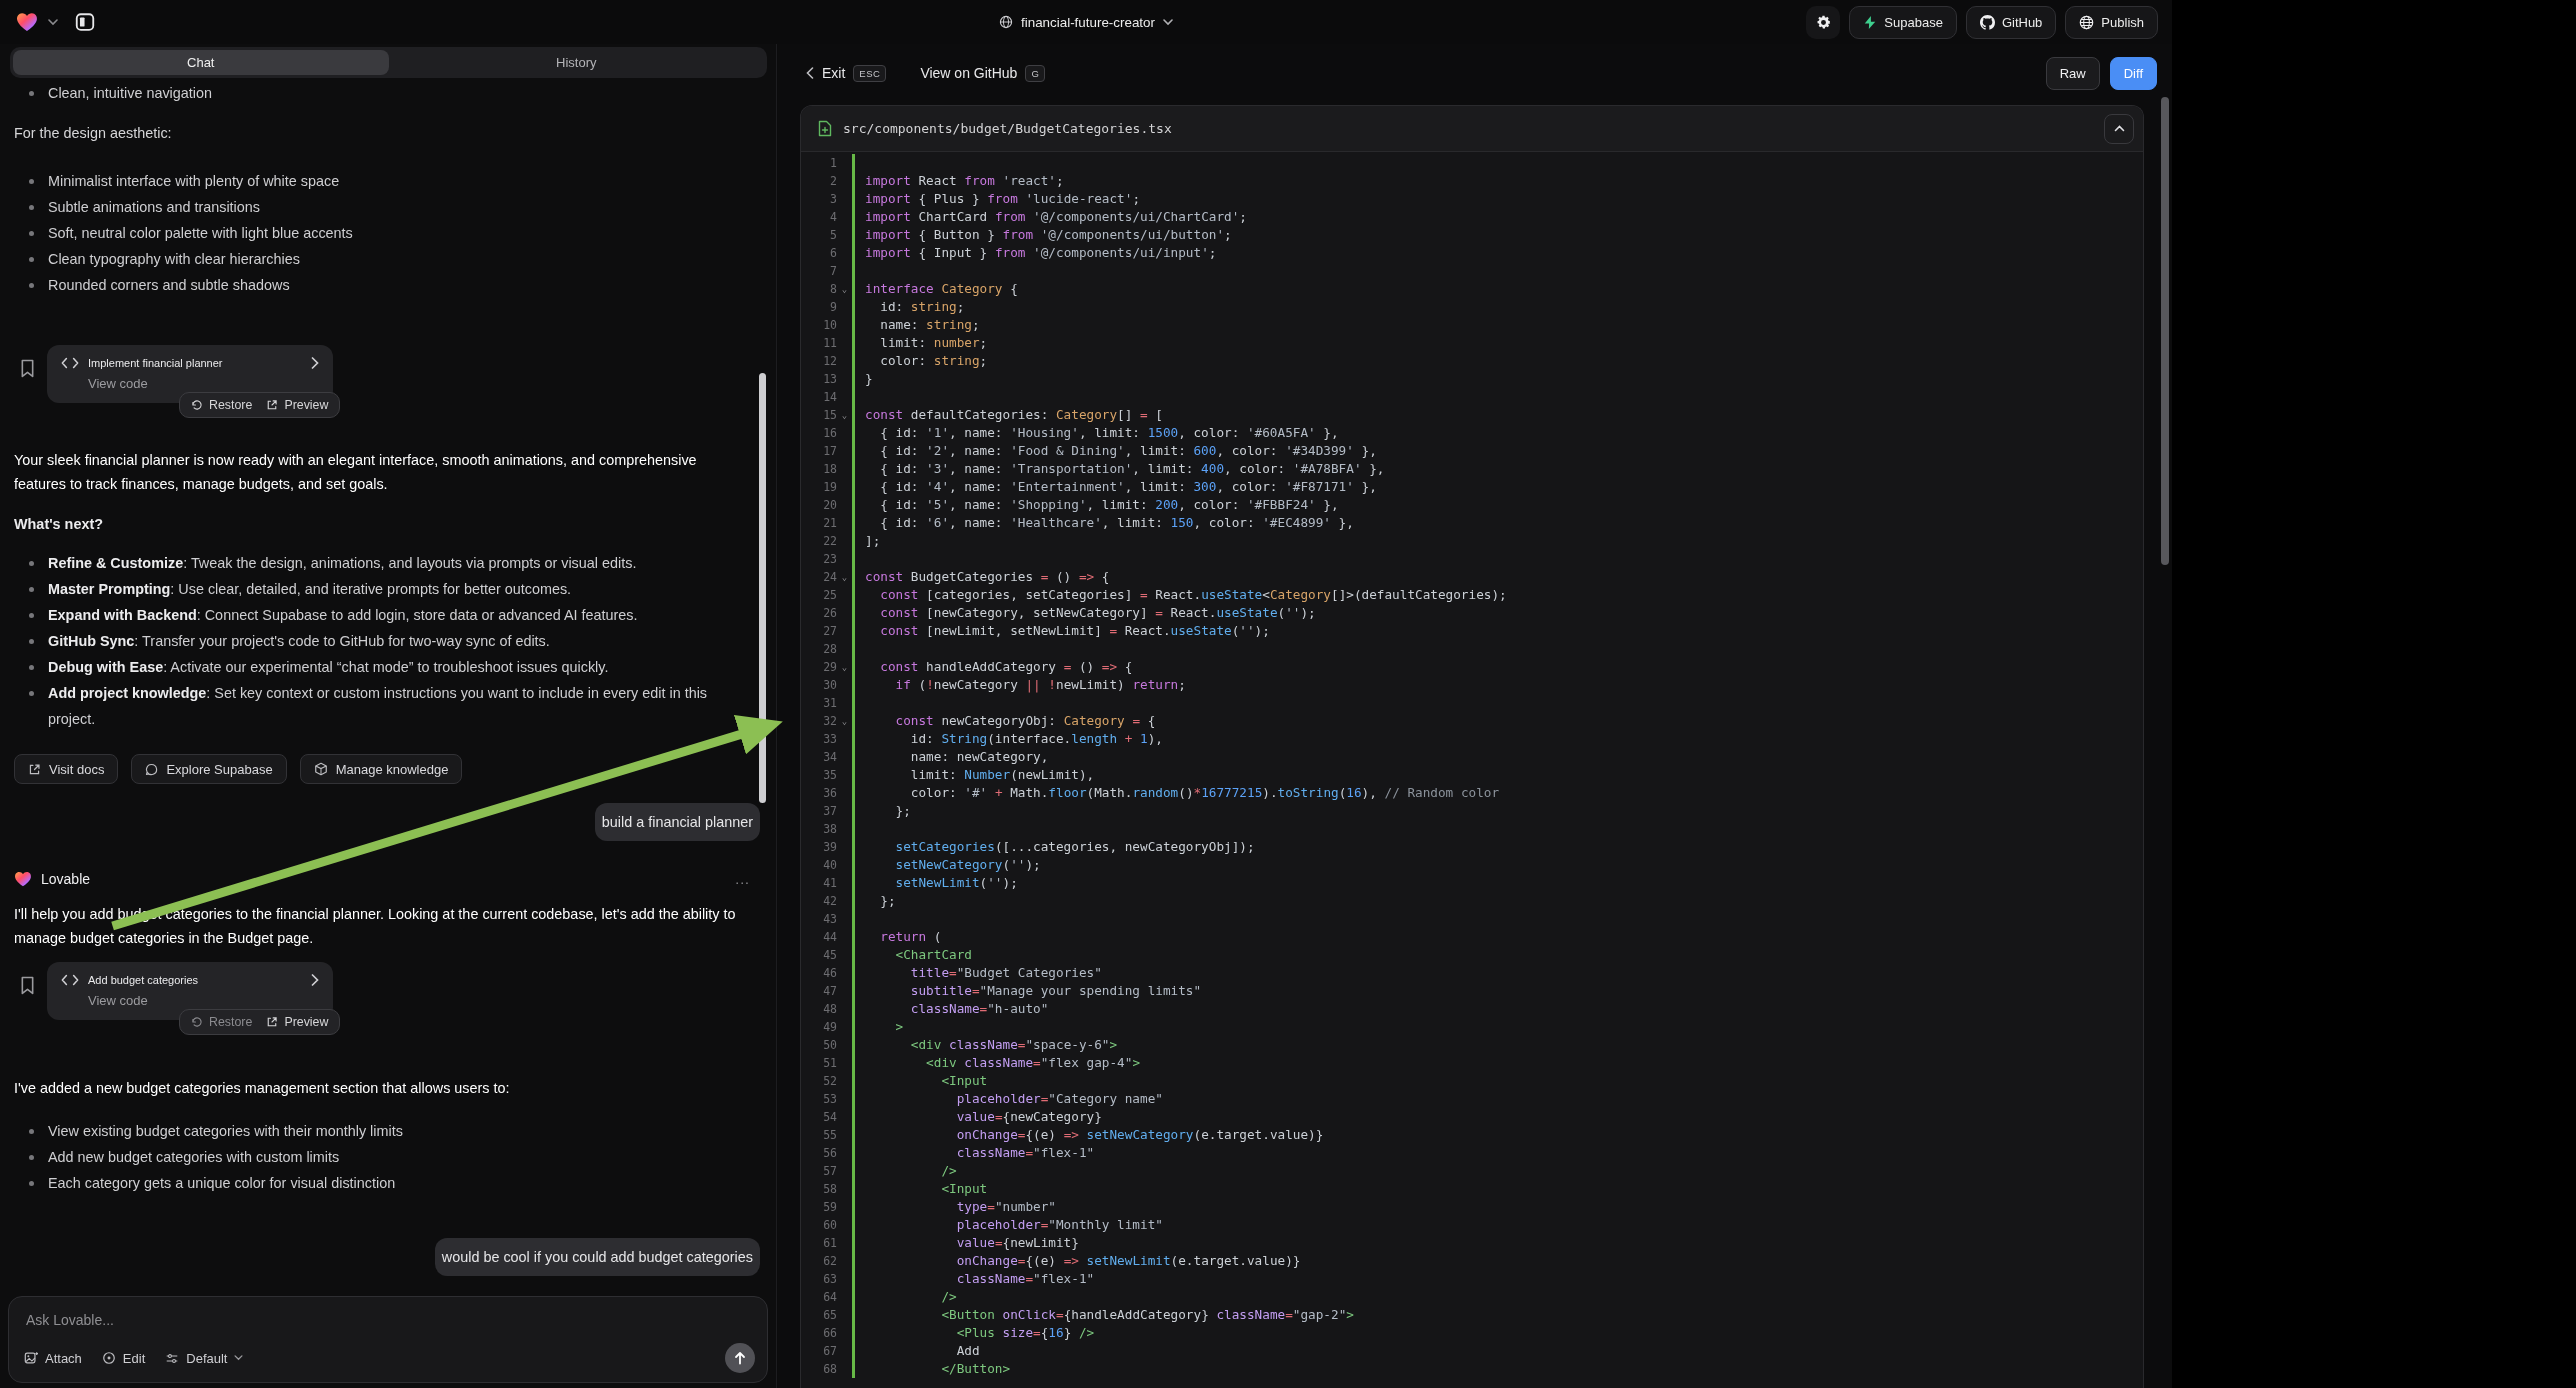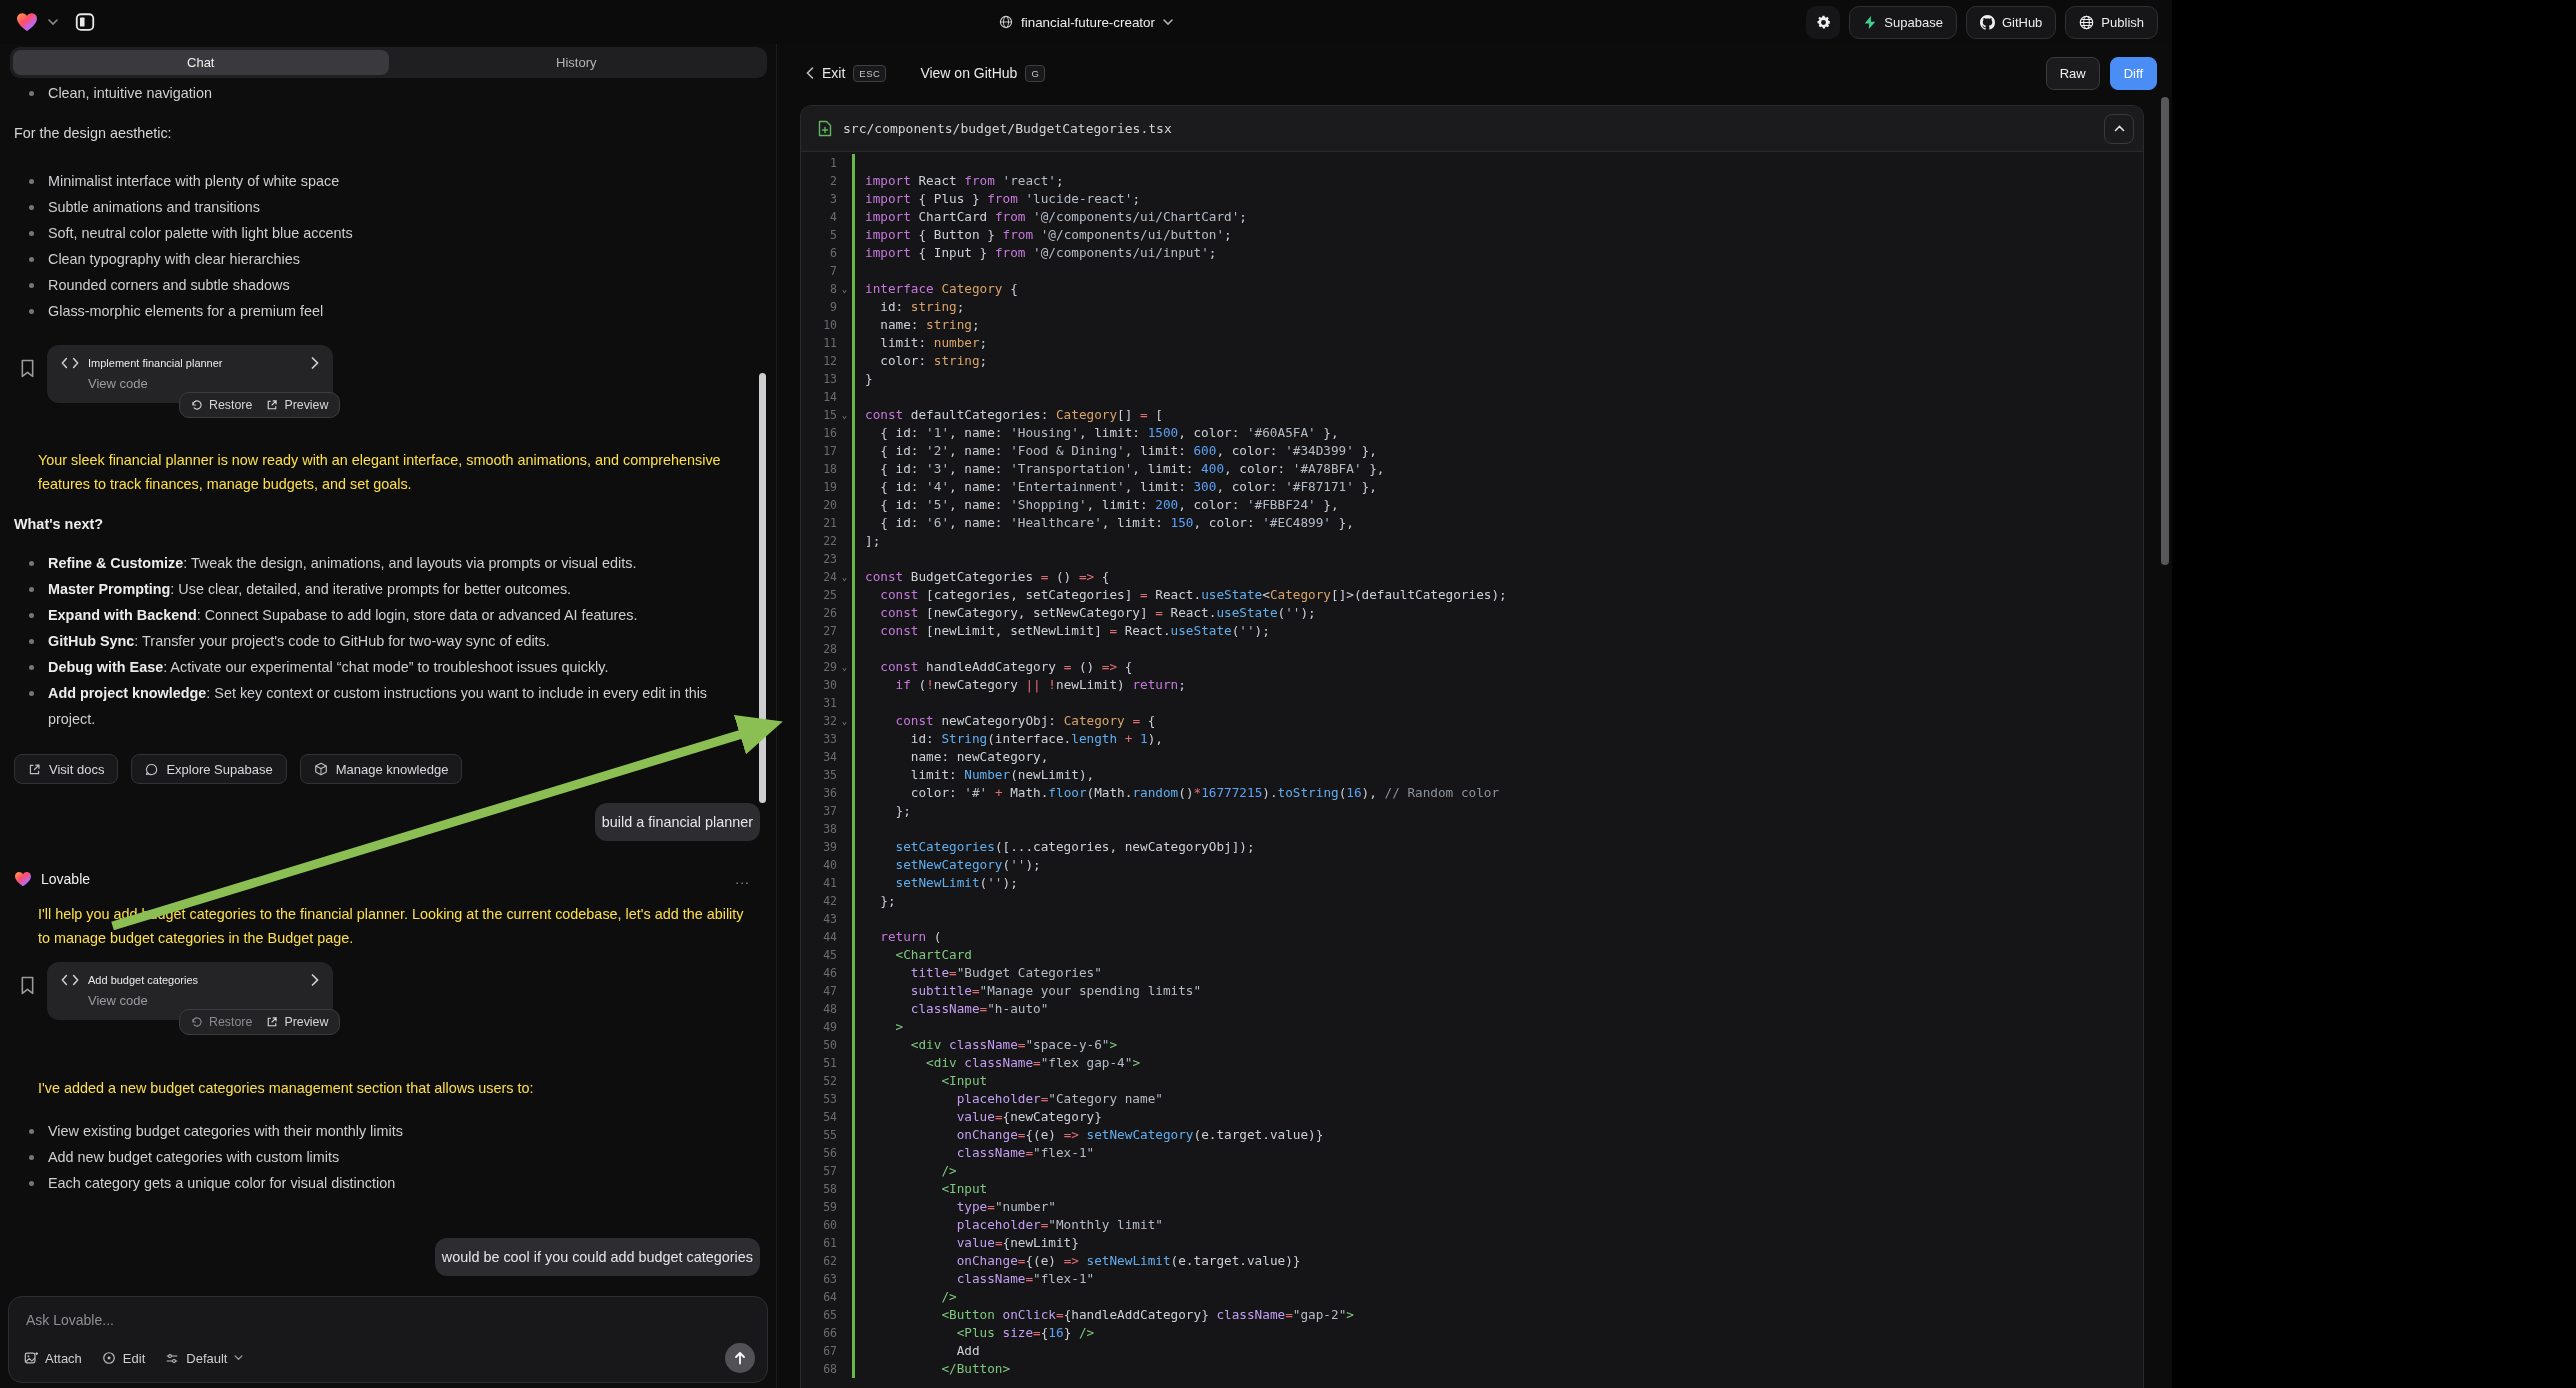--- a/index.html
+++ b/index.html
@@ -22,21 +22,21 @@
   .icon-btn{width:34px;height:33px;display:flex;align-items:center;justify-content:center;background:#161618;border:1px solid transparent;border-radius:10px;cursor:pointer;}
   svg{display:block;}
 
   
   .chat{position:absolute;left:0;top:44px;width:777px;bottom:0;background:var(--panel);border-right:1px solid #1d1d20;}
   .tabs{position:absolute;left:10px;right:9px;top:3px;height:31px;background:#1f1f22;border-radius:10px;display:flex;padding:3px;}
   .tab{flex:1;display:flex;align-items:center;justify-content:center;font-size:13px;color:#b4b4b8;border-radius:8px;cursor:pointer;}
   .tab.active{background:#3a3a3e;color:#f0f0f0;}
   .messages{position:absolute;left:0;right:0;top:36px;bottom:92px;overflow:hidden;}
   .abs{position:absolute;left:14px;right:26px;}
-  .para{font-size:14.4px;line-height:24px;color:#fde047;margin-left:24px;}
+  .para{font-size:14.4px;line-height:24px;color:#ffffff;}
   .heading{font-size:14.4px;color:#d6d6d8;}
   .bold{font-weight:bold;color:#ececee;}
   ul.blist{list-style:none;}
   ul.blist li{position:relative;padding-left:34px;font-size:14.4px;line-height:26px;color:#cfcfd2;}
   ul.blist li::before{content:"";position:absolute;left:15px;top:11px;width:5px;height:5px;border-radius:50%;background:#77777b;}
   ul.blist li strong{color:#ececee;}
 
   .codecard-row{display:flex;align-items:flex-start;gap:12px;}
   .bm{margin-top:14px;color:#9a9a9e;}
   .ccard{position:relative;width:286px;background:var(--card);border-radius:12px;padding:12px 14px 12px 14px;cursor:pointer;}
@@ -186,21 +186,20 @@
       </ul>
 
       <div class="abs heading" style="top:45px;">For the design aesthetic:</div>
 
       <ul class="blist abs" style="top:88px;" id="design-list">
           <li>Minimalist interface with plenty of white space</li>
           <li>Subtle animations and transitions</li>
           <li>Soft, neutral color palette with light blue accents</li>
           <li>Clean typography with clear hierarchies</li>
           <li>Rounded corners and subtle shadows</li>
-          <li>Glass-morphic elements for a premium feel</li>
         </ul>
 
       <div class="abs codecard-row" style="top:265px;left:20px;">
         <span class="bm">
           <svg width="15" height="19" viewBox="0 0 16 20">
               <path d="M2.5 1.5h11v17l-5.5-4.4L2.5 18.5z" fill="none" stroke="currentColor" stroke-width="1.7" stroke-linejoin="round"></path>
             </svg>
         </span>
         <div class="ccard">
           <div class="ccard-r1">

